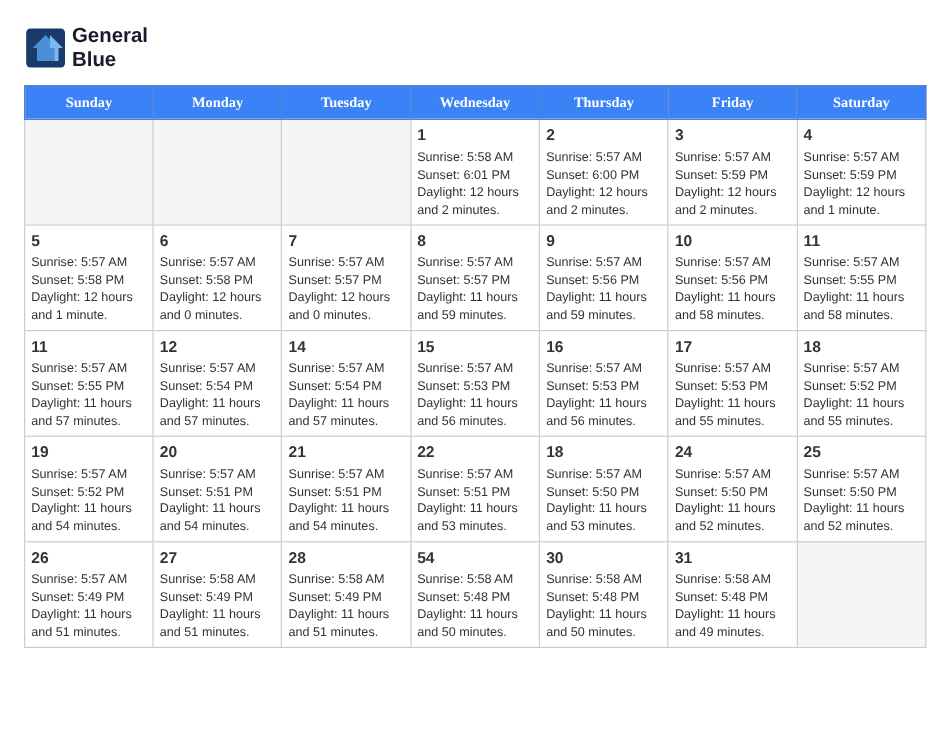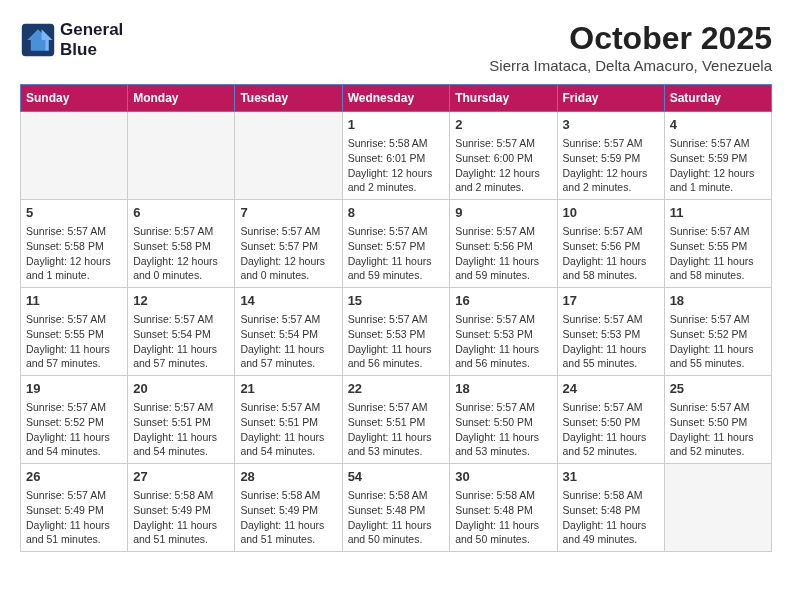--- a/index.html
+++ b/index.html
@@ -42,27 +42,28 @@
     .subtitle {
       font-size: 15px;
       color: #444;
     }
     .calendar {
       width: 100%;
       border-collapse: collapse;
       font-size: 11px;
     }
     .calendar th {
-      background: #be185d;
+      background: #3b82f6;
       color: #fff;
       font-weight: bold;
       padding: 6px 5px;
-      text-align: left;
+      text-align: center;
       border: 1px solid #5580cc;
       font-size: 12px;
+      font-family: Liberation Serif, serif;
     }
     .calendar td {
       border: 1px solid #ccc;
       vertical-align: top;
       padding: 4px 5px;
       width: 108px;
       min-height: 80px;
       background: #fff;
       color: #333;
       line-height: 1.4;
@@ -92,24 +93,20 @@
     <svg class="logo-icon" viewBox="0 0 40 40">
       <rect x="2" y="2" width="36" height="36" rx="4" fill="#1a3a6b"></rect>
       <polygon points="20,8 32,20 28,20 28,32 12,32 12,20 8,20" fill="#4a90d9"></polygon>
       <polygon points="24,8 36,20 32,20 32,32 28,32 28,20 24,20" fill="#7ab8f5"></polygon>
     </svg>
     <div class="logo-text">
       <div>General</div>
       <div>Blue</div>
     </div>
   </div>
-  <div class="title-block">
-    <div class="month-title">October 2025</div>
-    <div class="subtitle">Sierra Imataca, Delta Amacuro, Venezuela</div>
-  </div>
 </div>
 
 <table class="calendar">
   <thead>
     <tr>
     <th>Sunday</th>
         <th>Monday</th>
         <th>Tuesday</th>
         <th>Wednesday</th>
         <th>Thursday</th>

